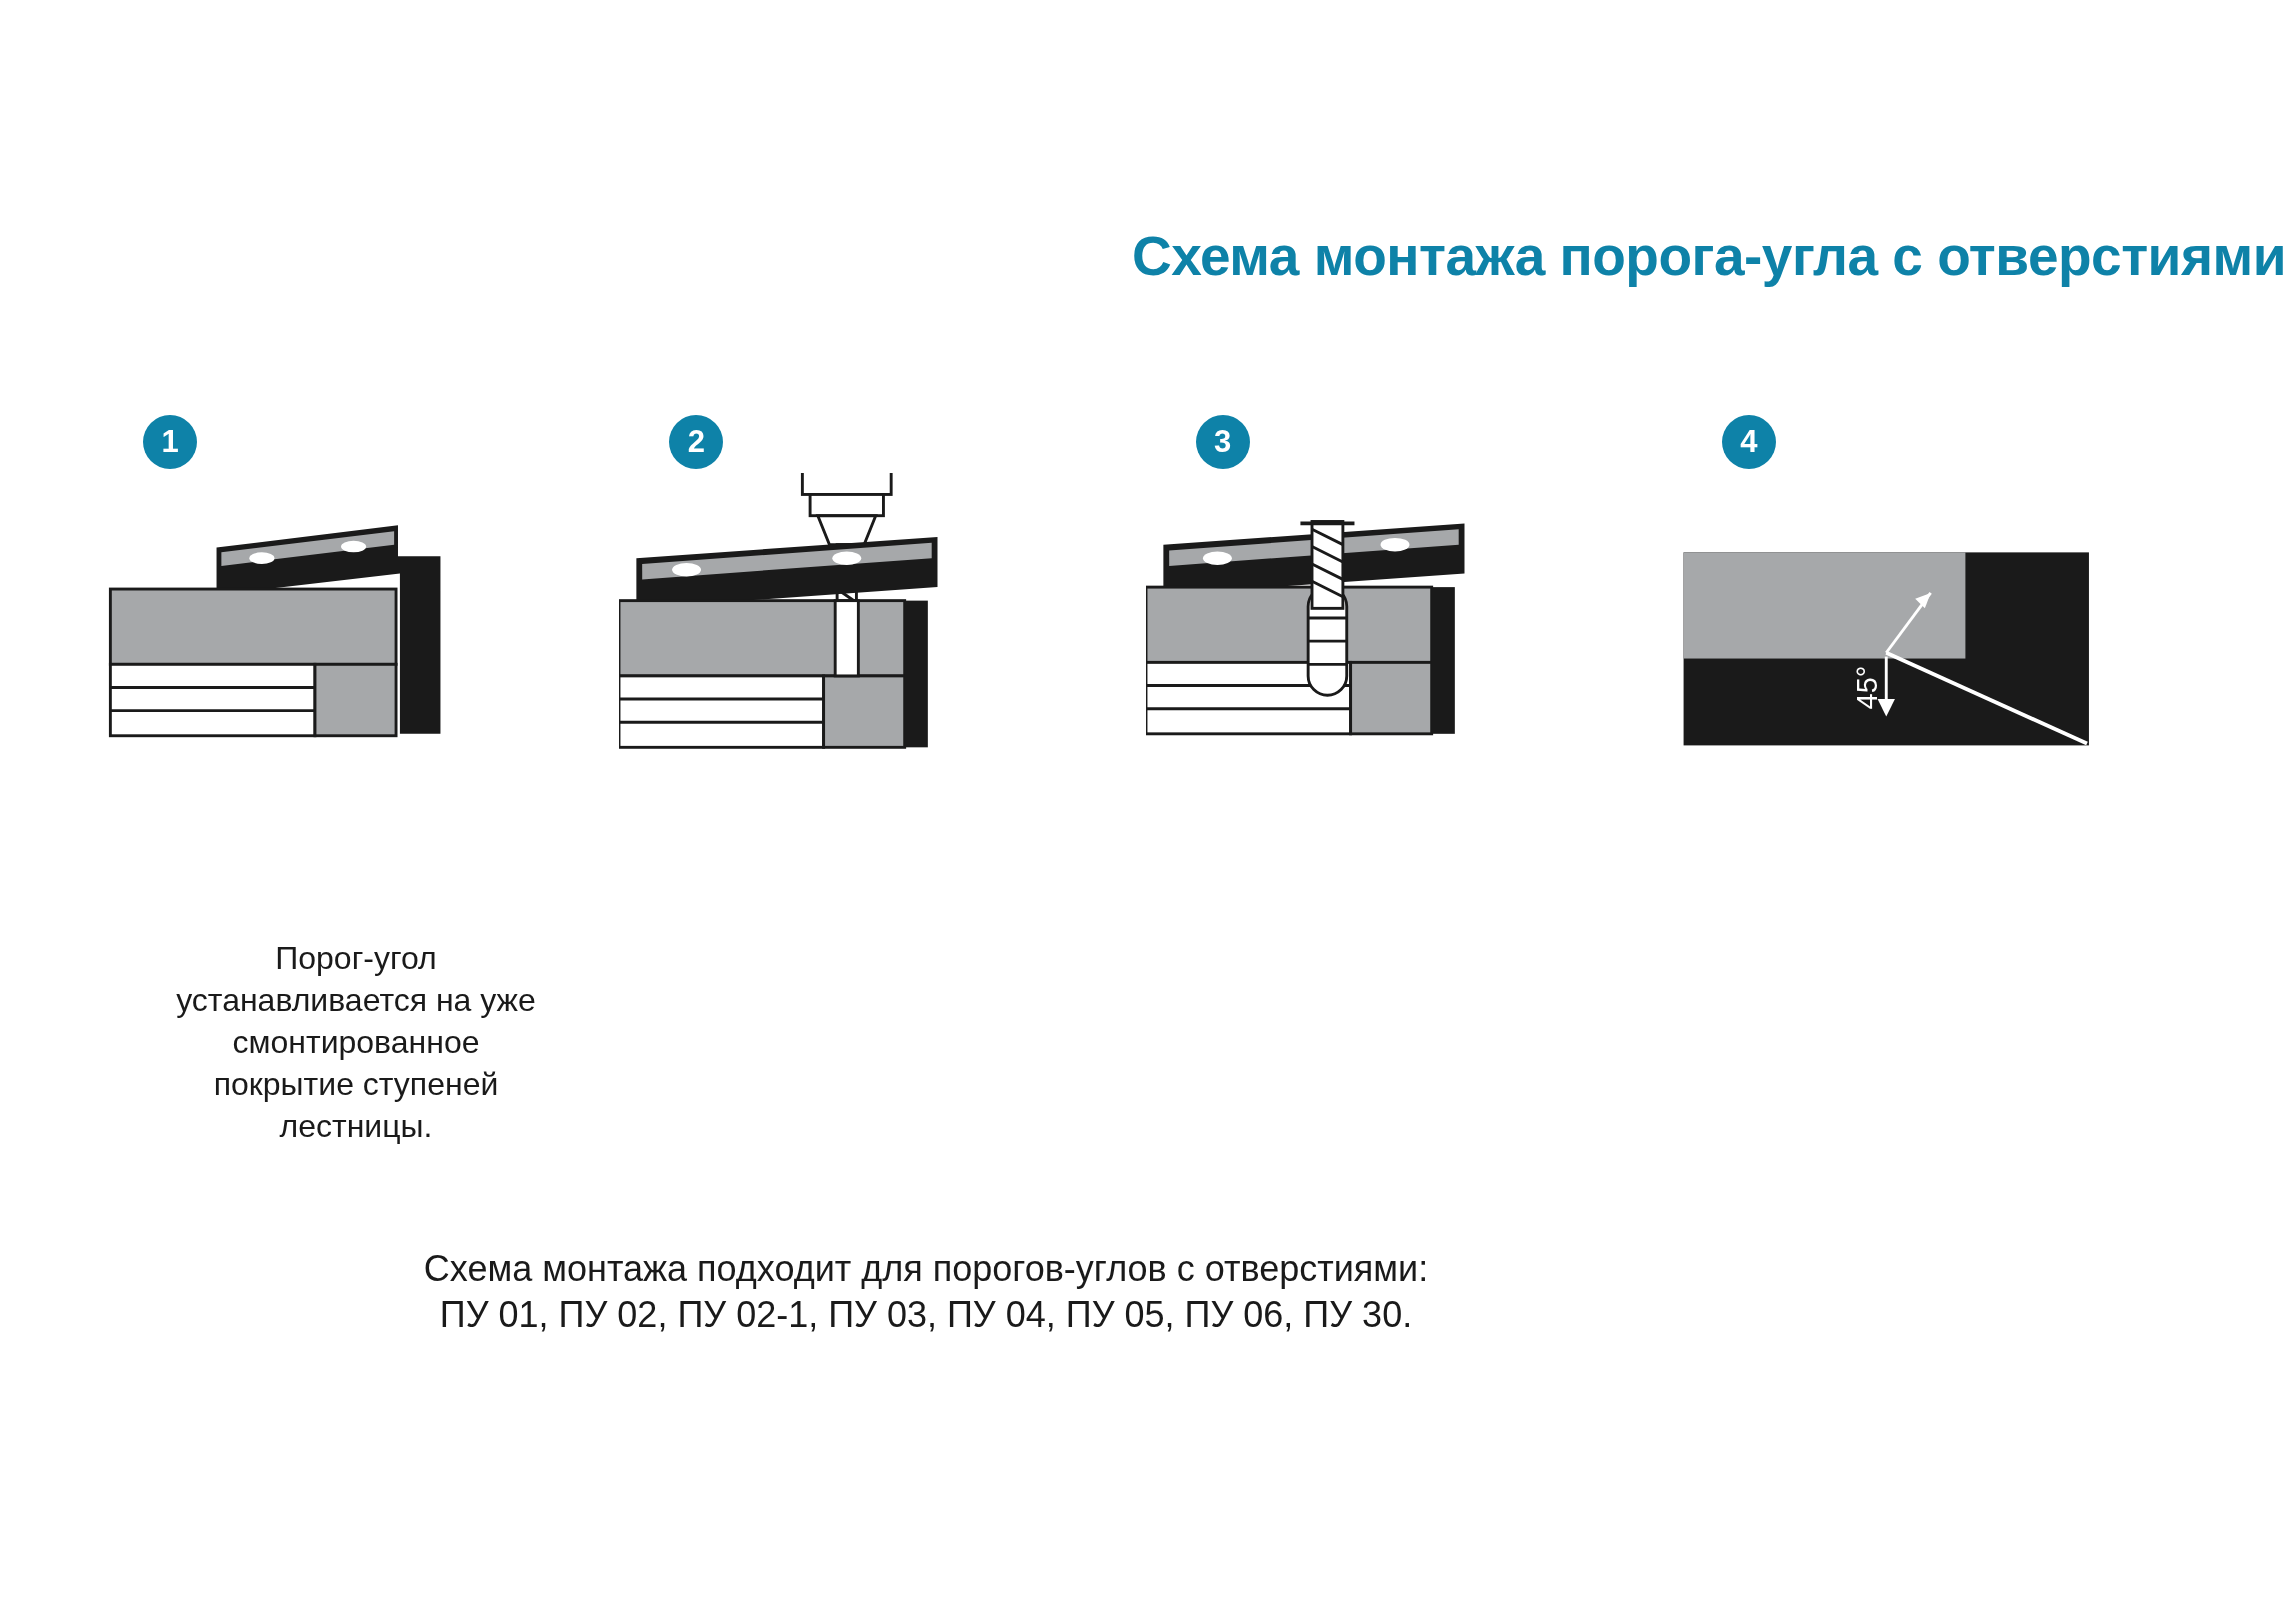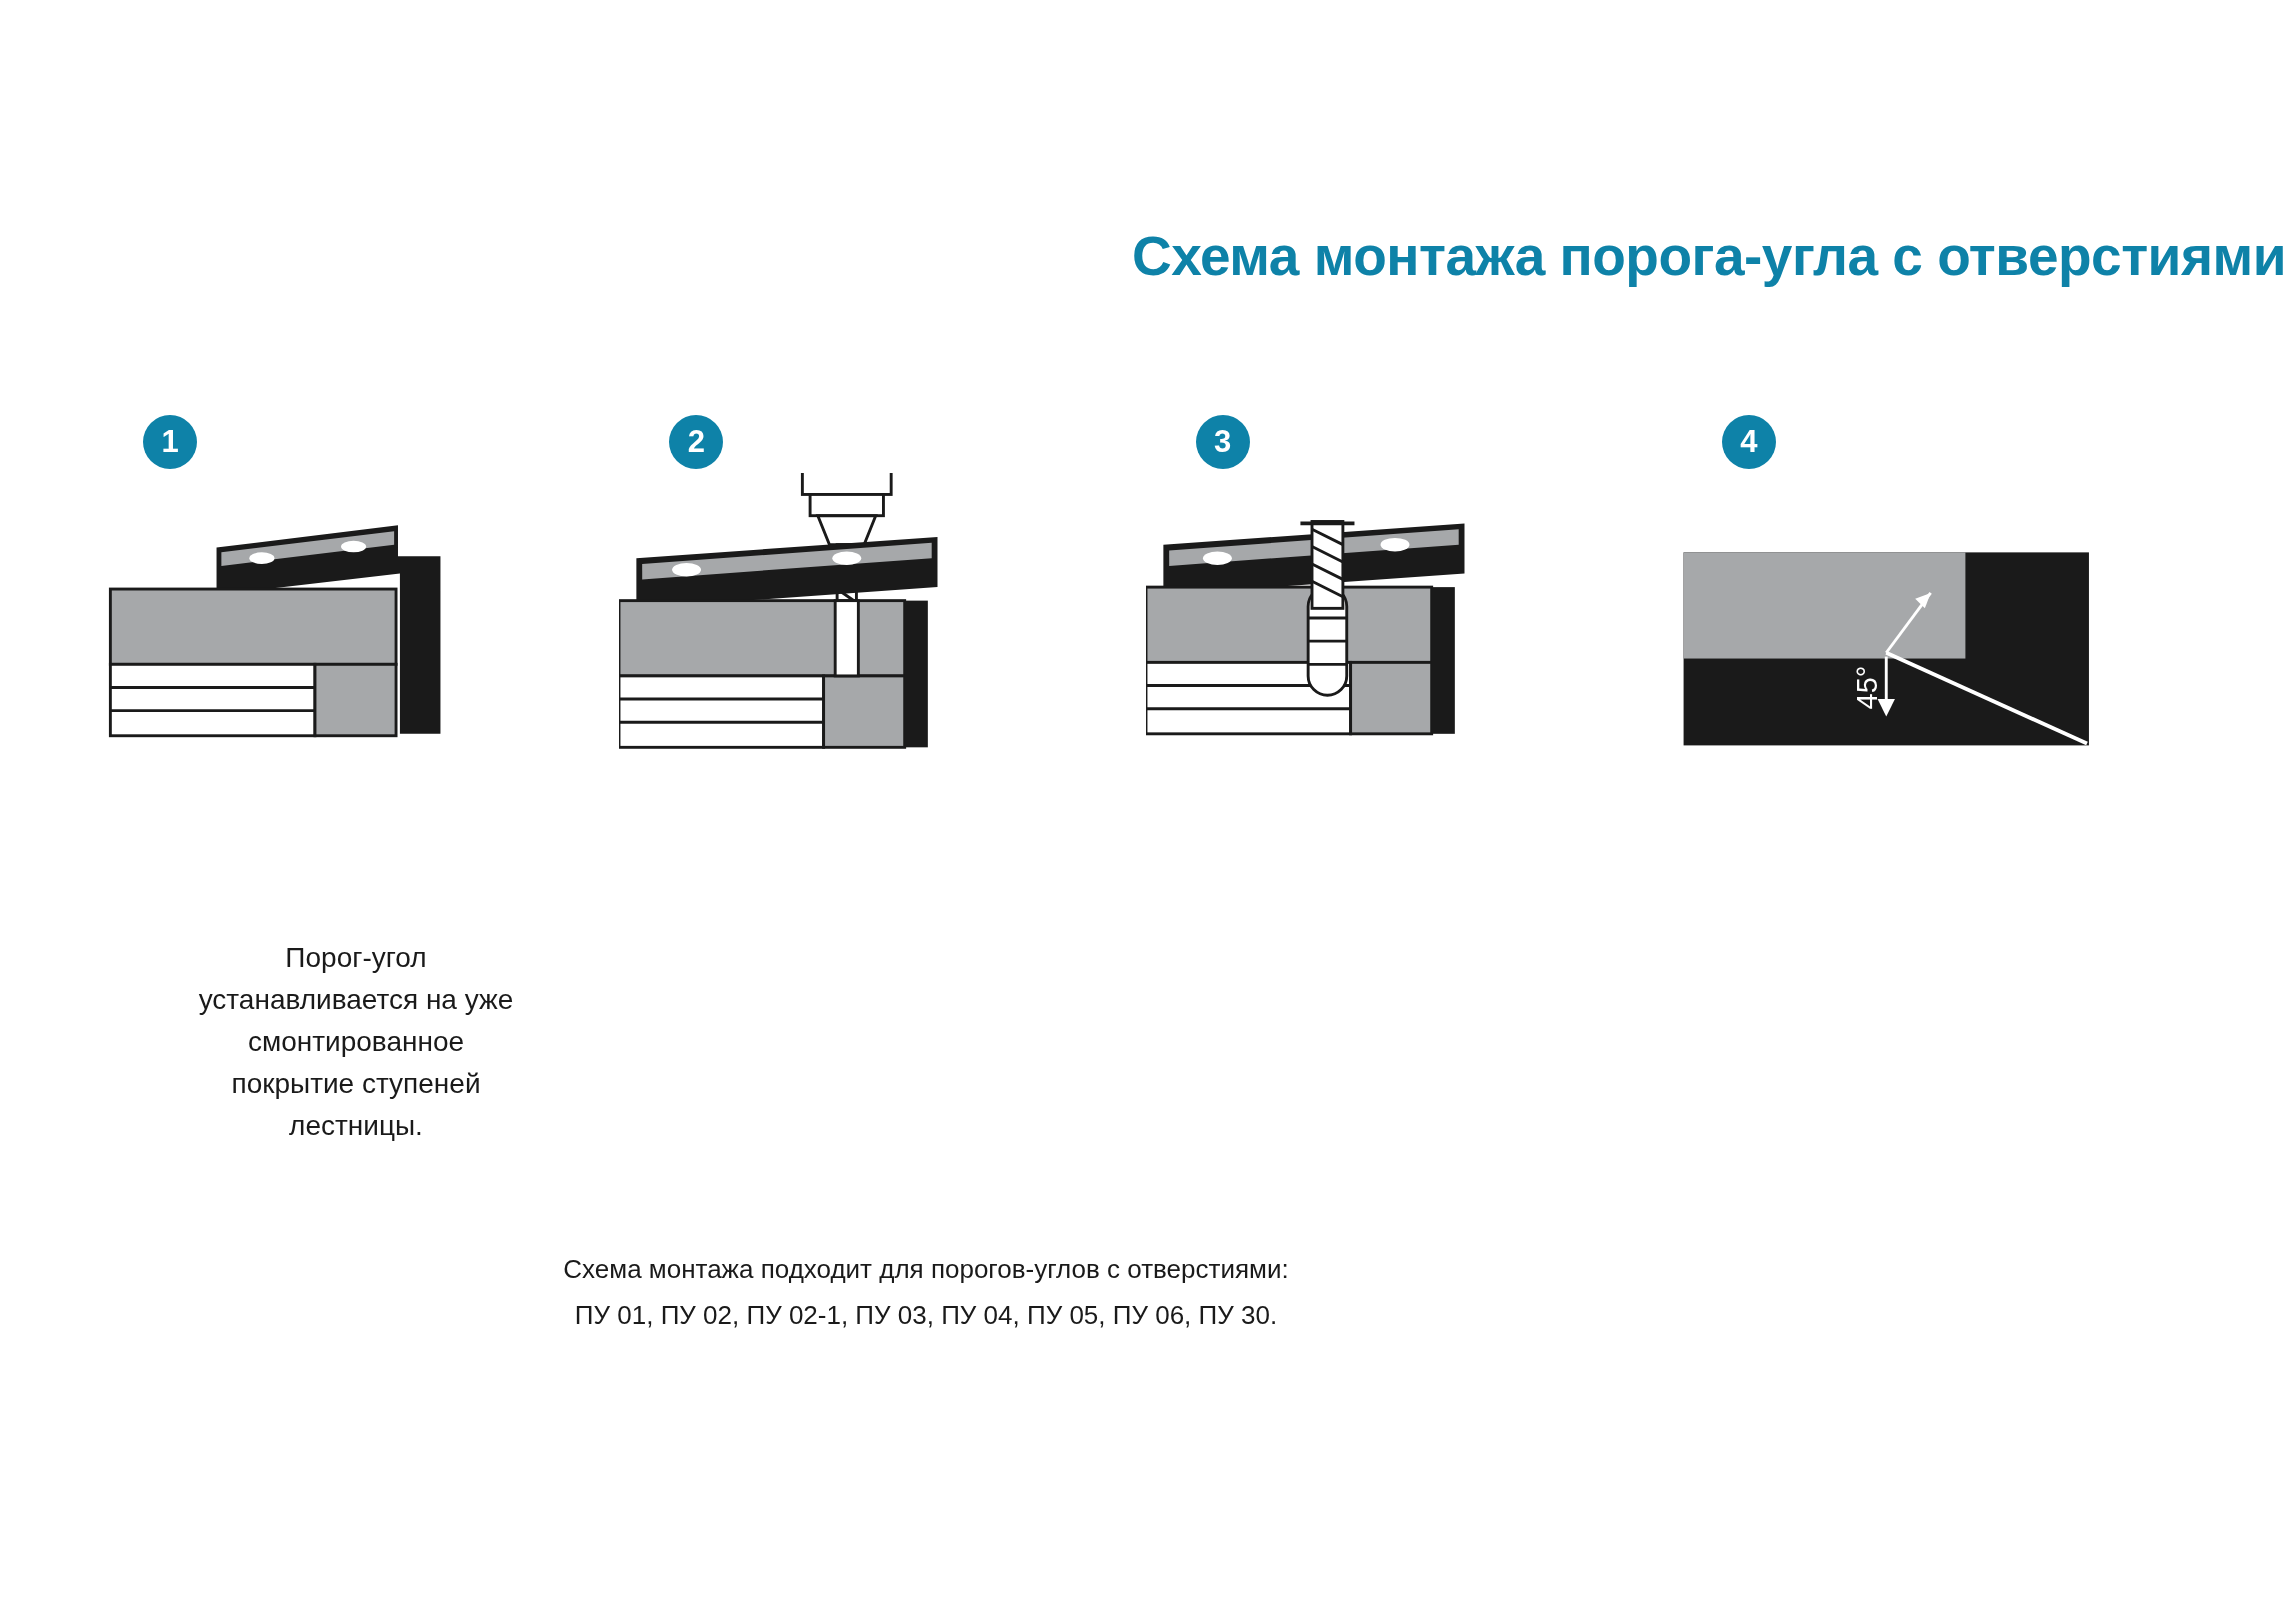--- a/index.html
+++ b/index.html
@@ -63,33 +63,33 @@
     height: 454px;
     position: relative;
     margin-top: 3.9px;
   }
   .art svg {
     display: block;
   }
   .caption {
     margin-top: 9.7px;
     text-align: center;
-    font-size: 28px;
+    font-size: 32px;
     line-height: 42px;
     color: #1a1a1a;
     padding: 0 13.5px;
     white-space: pre-line;
   }
   .footer {
     position: absolute;
     top: 1246px;
     left: 0;
     width: 1852px;
     text-align: center;
-    font-size: 26px;
+    font-size: 36px;
     line-height: 46px;
     color: #1a1a1a;
     white-space: pre-line;
   }
 </style>
 </head>
 <body>
 
 <div class="page">
 

